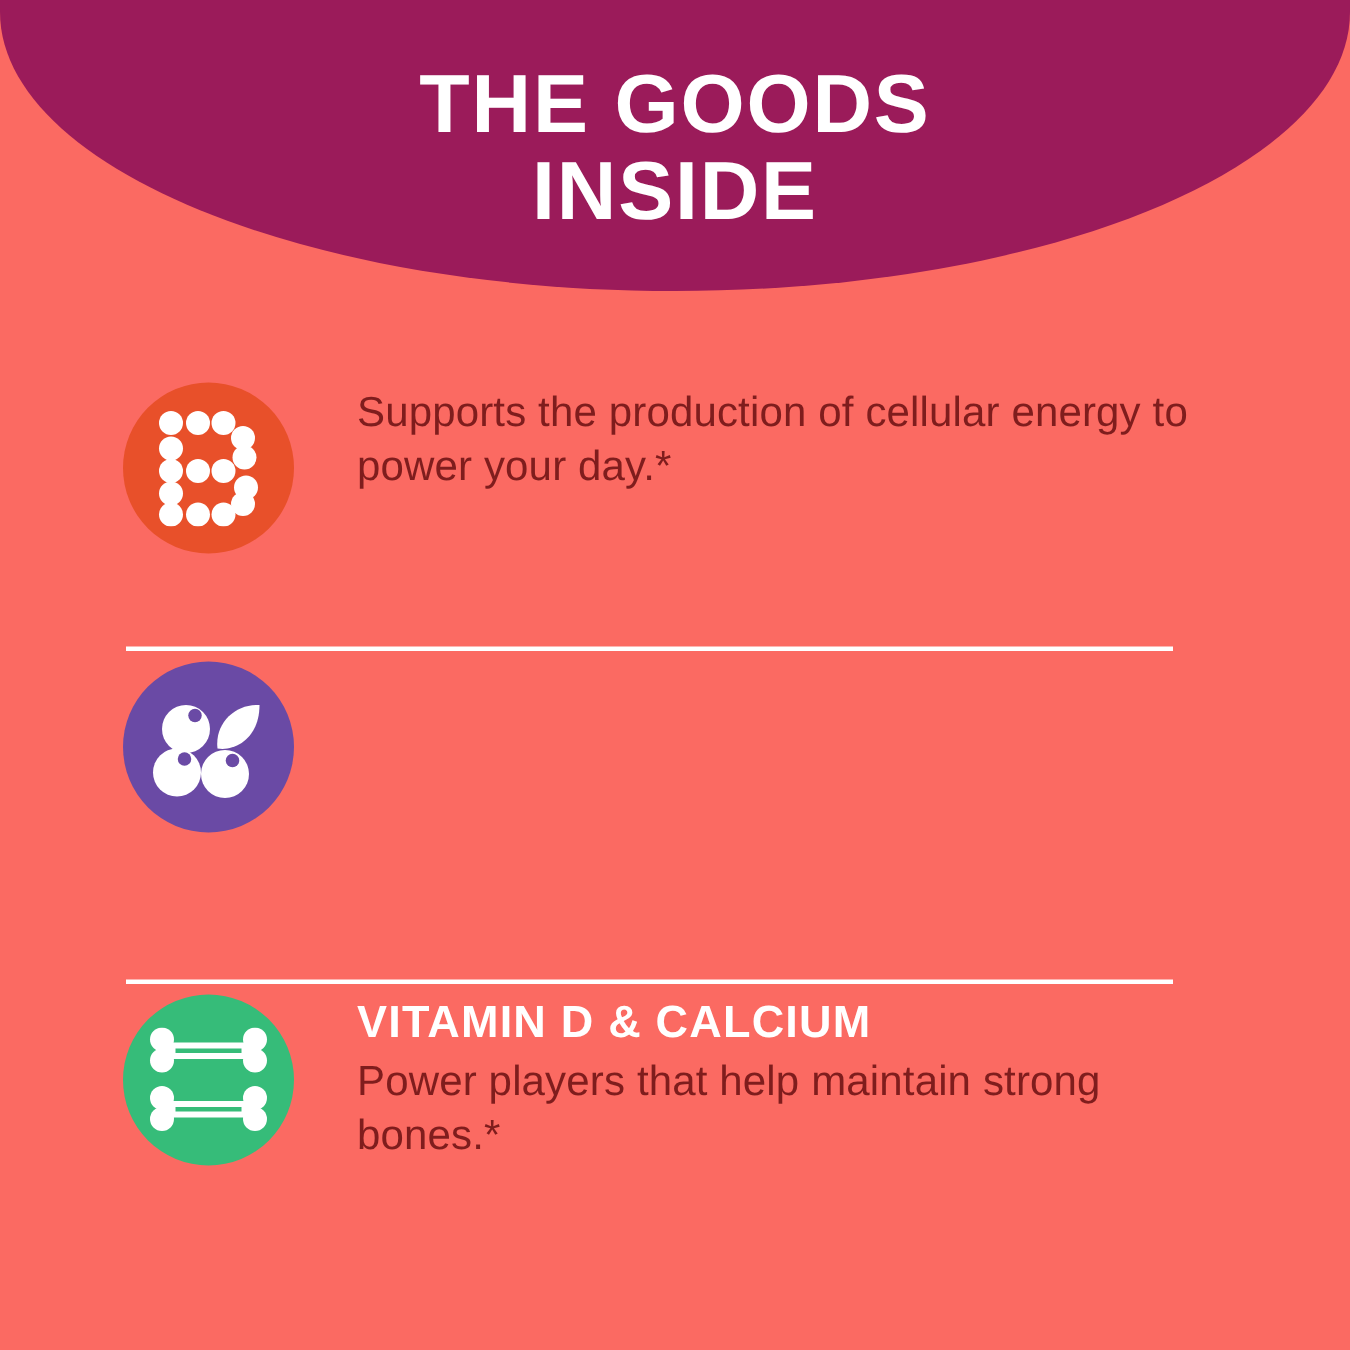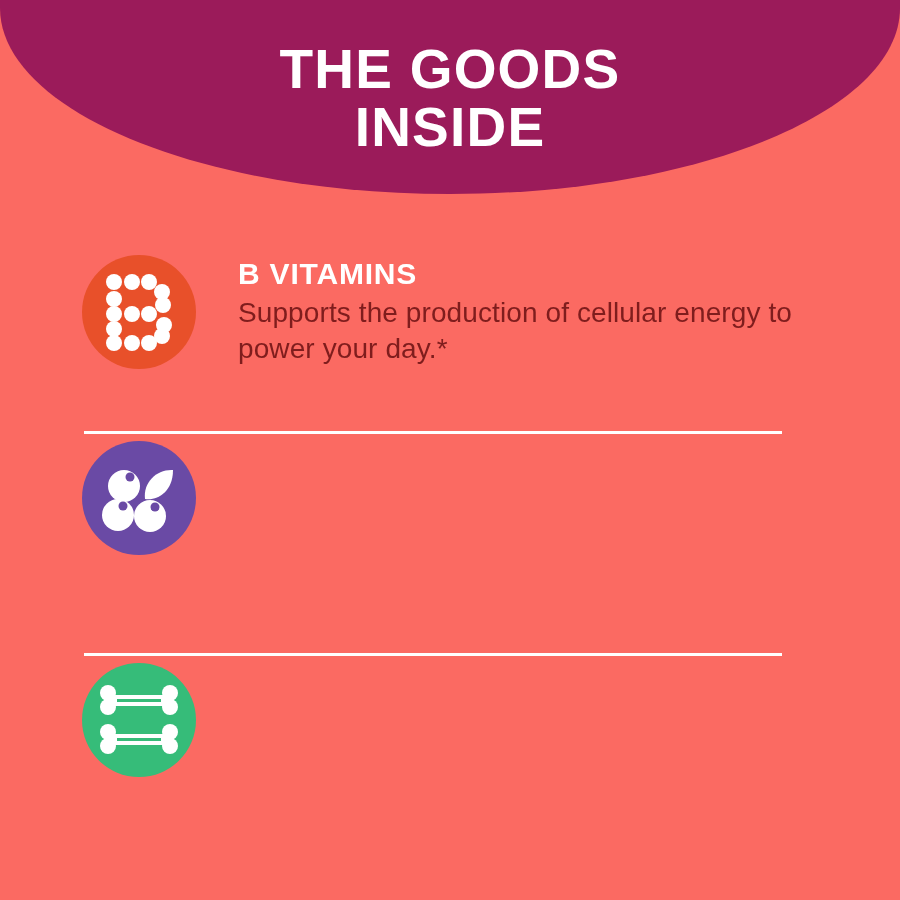--- a/index.html
+++ b/index.html
@@ -151,21 +151,20 @@
 
             <circle cx="60" cy="32" r="8"></circle>
             <circle cx="61" cy="52" r="8"></circle>
             <circle cx="29" cy="70" r="8"></circle>
             <circle cx="46" cy="70" r="8"></circle>
             <circle cx="59" cy="63" r="8"></circle>
           </g>
         </svg>
       </div>
       <div class="benefit-text">
-        <p class="benefit-title">B VITAMINS</p>
         <p class="benefit-desc">Supports the production of cellular energy to power your day.*</p>
       </div>
     </div>
 
     <div class="divider divider-1"></div>
 
     <div class="benefit-row row-2">
       <div class="icon-badge badge-purple">
         <svg width="80" height="76" viewBox="0 0 80 76">
           <g fill="#FFFFFF">
@@ -209,16 +208,20 @@
               <circle cx="73" cy="47" r="8"></circle>
               <circle cx="73" cy="61" r="8"></circle>
             </g>
           </g>
           <g stroke="#36BC79" stroke-width="3" fill="none">
             <line x1="20" y1="15.5" x2="64" y2="15.5"></line>
             <line x1="20" y1="54.5" x2="64" y2="54.5"></line>
           </g>
         </svg>
       </div>
+      <div class="benefit-text">
+        <p class="benefit-title">VITAMIN D &amp; CALCIUM</p>
+        <p class="benefit-desc">Power players that help maintain strong bones.*</p>
+      </div>
     </div>
 
   </div>
 </div>
 
 </body></html>

